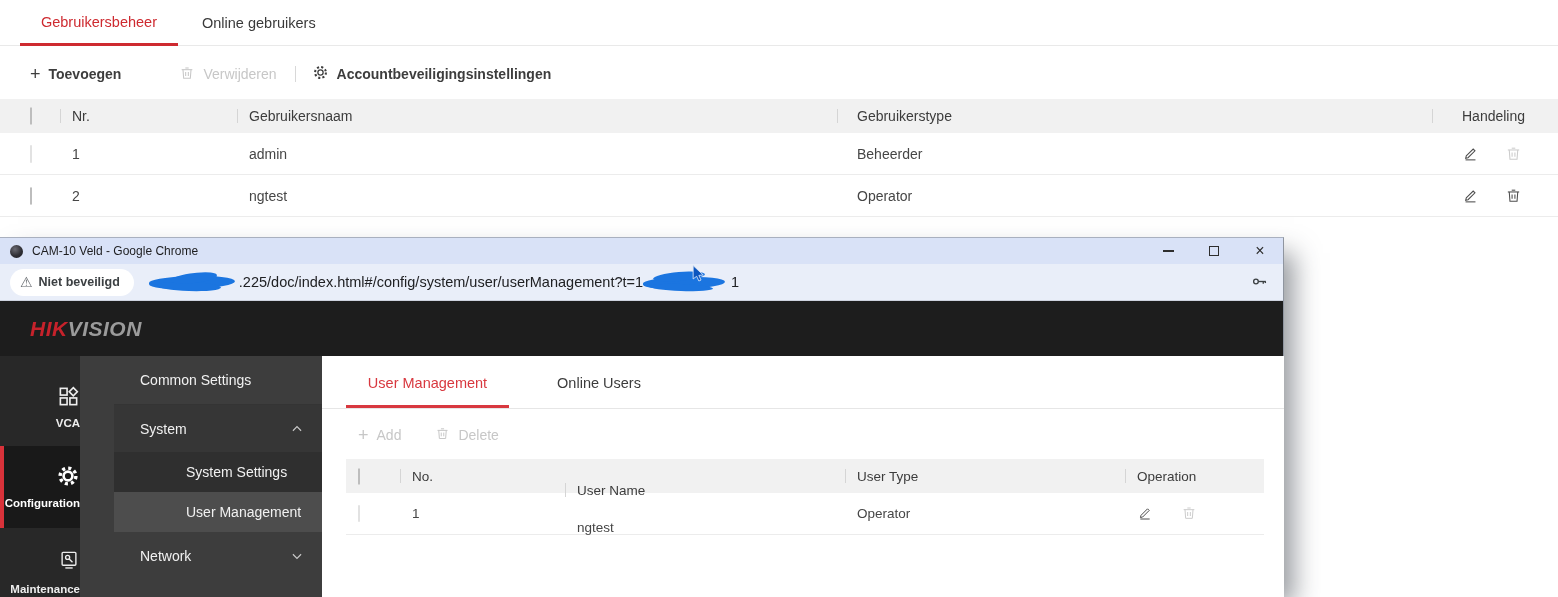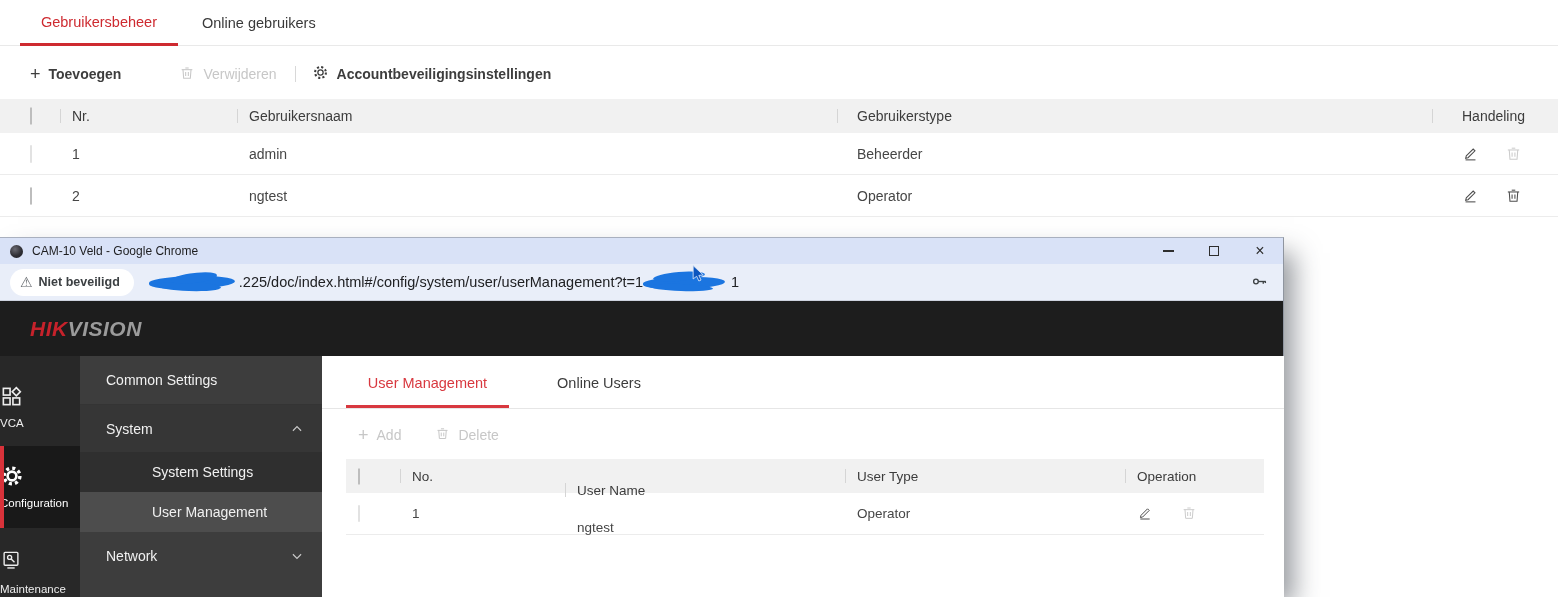--- a/index.html
+++ b/index.html
@@ -72,30 +72,30 @@
   .cursor-arrow { position:absolute; top:-6px; left:48px; }
   .key-ic { margin-left:auto; color:#3c4043; background:none; border:none; cursor:pointer; height:18px;}
 
   .app-header { height:55px; background:#1d1d1d; display:flex; align-items:center; padding-left:30px; }
   .logo { font-size:21px; font-weight:800; font-style:italic; letter-spacing:.5px; }
   .logo .lr { color:#c6222b; } .logo .lg { color:#9b9b9b; }
 
   .app-body { display:flex; height:241px; }
   .rail { width:80px; background:#282828; position:relative; flex:0 0 auto; }
   .ri { position:absolute; left:0; right:0; display:flex; flex-direction:column;
-    align-items:flex-start; justify-content:center; color:#ededed; font-size:11.5px;
-    font-weight:400; text-align:center; line-height:1.3; cursor:pointer; }
+    align-items:flex-end; justify-content:center; color:#ededed; font-size:11.5px;
+    font-weight:700; text-align:center; line-height:1.3; cursor:pointer; }
   .ri svg { margin-bottom:4px; }
   .ri-vca { top:24px; height:56px; }
   .ri-config { top:90px; height:82px; background:#191919; color:#fff; }
   .ri-config::before { content:""; position:absolute; left:0; top:0; bottom:0; width:4px; background:#d8323a; }
   .ri-maint { top:196px; height:58px; }
 
   .menu { width:242px; background:#3d3d3d; flex:0 0 auto; font-size:14px; color:#f1f1f1; }
-  .mi { display:flex; align-items:center; height:48px; padding:0 18px 0 26px; cursor:pointer; }
+  .mi { display:flex; align-items:center; height:48px; padding:0 18px 0 26px; cursor:pointer;margin-left:34px; }
   .mi.sub { height:40px; padding-left:72px; background:#2f2f2f; }
   .mi.system { background:#363636; border-top:1px solid #343434; }
   .mi.active { background:#4d4d4d; }
   .chev { margin-left:auto; color:#c9c9c9; display:flex; }
 
   .content { flex:1; background:#fff; }
   .ctabs { display:flex; border-bottom:1px solid #e6e6e6; padding-left:24px; }
   .ctab { width:163px; text-align:center; font-size:14.5px; color:#3c3c3c;
     padding:19px 0 14px; cursor:pointer; }
   .ctab.t2 { width:132px; margin-left:24px; }

